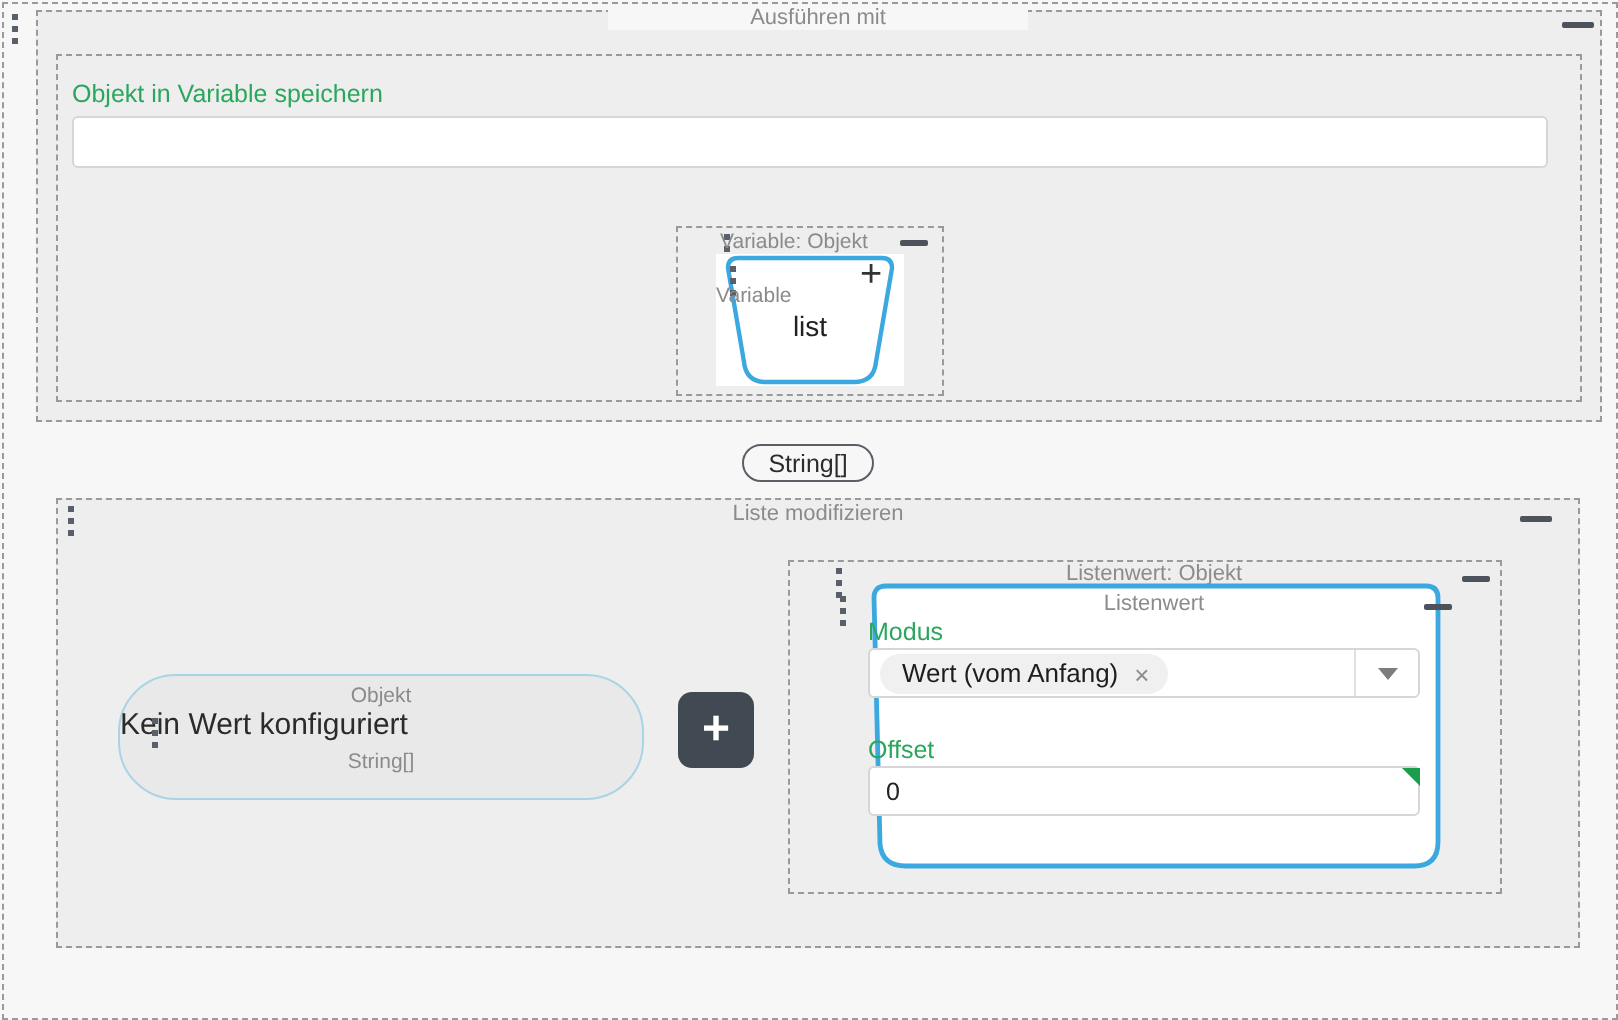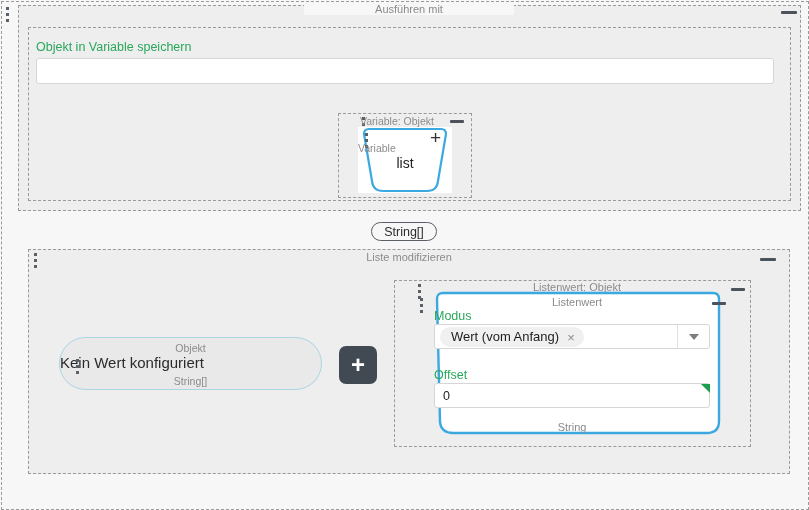--- a/index.html
+++ b/index.html
@@ -116,21 +116,21 @@
 
   
   #mod-group{
     left:28px;top:249px;width:762px;height:225px;
     background:#eeeeee;
   }
 
   
   #obj-node{
     position:absolute;
-    left:59px;top:337px;width:263px;height:53px;
+    left:59px;top:337px;width:263px;height:63px;
     background:#e9e9e9;
     border:1.6px solid #a9d4e4;
     border-radius:29px;
     box-sizing:border-box;
   }
   #obj-node .k{
     position:absolute;left:0;right:0;top:4px;text-align:center;
     font-size:10.5px;color:#8b8b8b;
   }
   #obj-node .v{
@@ -317,15 +317,14 @@
     </div>
     <div class="sel-arrow">
         <b></b>
       </div>
   </div>
 
   <div class="field-label" style="left:434px;top:368px;">Offset</div>
   <input class="text-input" style="left: 434px; top: 383px; width: 276px; height: 25px;" value="0">
   <div class="corner-green" style="left:701px;top:384px;"></div>
 
-  <div class="lw-footer" style="left:434px;top:421px;width:276px;">String</div>
 
 </div>
 
 </body></html>

